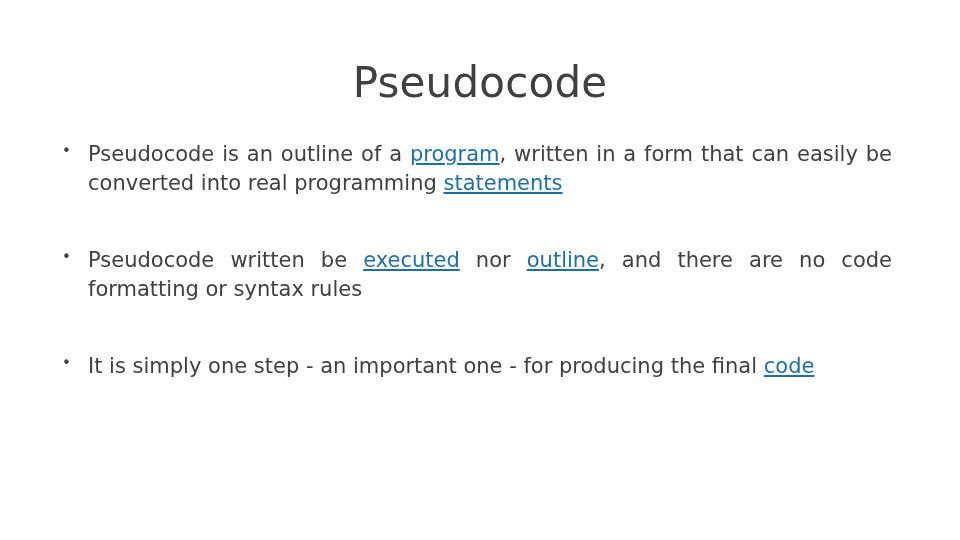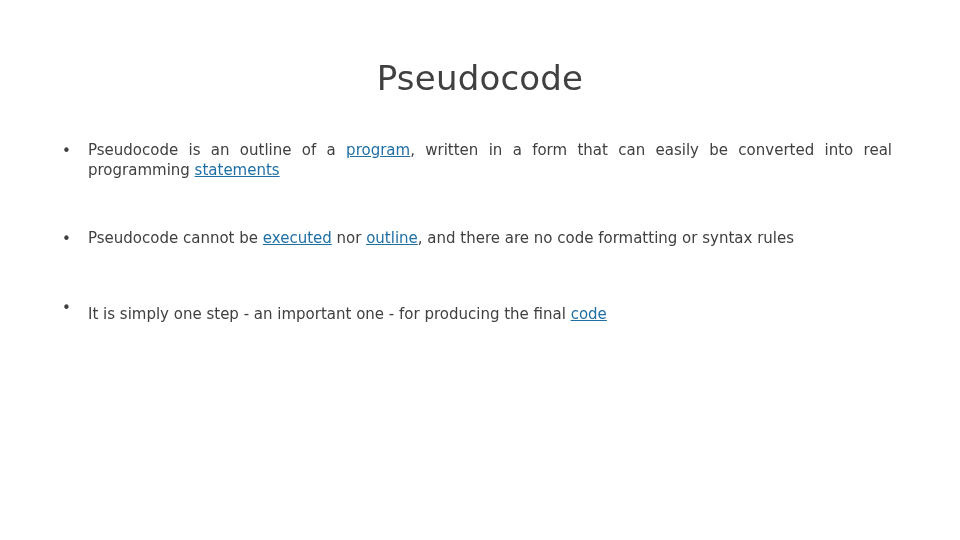--- a/index.html
+++ b/index.html
@@ -18,21 +18,21 @@
     width: 960px;
     height: 540px;
     background: #ffffff;
   }
   .slide-title {
     position: absolute;
     left: 0;
     top: 58px;
     width: 960px;
     text-align: center;
-    font-size: 34px;
+    font-size: 42px;
     font-weight: normal;
     color: #404040;
     letter-spacing: 0.2px;
   }
   .body-block {
     position: absolute;
     left: 62px;
     top: 140px;
     width: 830px;
   }
@@ -45,29 +45,28 @@
     flex: 0 0 auto;
     width: 26px;
     font-size: 15px;
     line-height: 20px;
     color: #404040;
     text-align: left;
     padding-top: 1px;
   }
   .bullet-text {
     flex: 1 1 auto;
-    font-size: 15px;
-    line-height: 20px;
+    font-size: 21px;
+    line-height: 29px;
     color: #404040;
     text-align: justify;
     text-justify: inter-word;
   }
   .bullet-text.no-justify {
     text-align: left;
-    margin-top: 7px;
   }
   .link {
     color: #1f6fa5;
     text-decoration: underline;
   }
 </style>
 </head>
 <body>
 
 <div class="slide">
@@ -79,21 +78,21 @@
     <div class="bullet">
       <div class="bullet-marker">•</div>
       <div class="bullet-text">
         <span>Pseudocode is an outline of a </span><span class="link">program</span><span>, written in a form that can easily be converted into real programming </span><span class="link">statements</span>
       </div>
     </div>
 
     <div class="bullet" style="margin-top:48px;">
       <div class="bullet-marker">•</div>
       <div class="bullet-text">
-        <span>Pseudocode cannot be </span><span class="link">executed</span><span> nor </span><span class="link">outline</span><span>, and there are no code formatting or syntax rules</span>
+        <span>Pseudocode written be </span><span class="link">executed</span><span> nor </span><span class="link">outline</span><span>, and there are no code formatting or syntax rules</span>
       </div>
     </div>
 
     <div class="bullet" style="margin-top:48px;">
       <div class="bullet-marker">•</div>
       <div class="bullet-text no-justify">
         <span>It is simply one step - an important one - for producing the final </span><span class="link">code</span>
       </div>
     </div>
 

